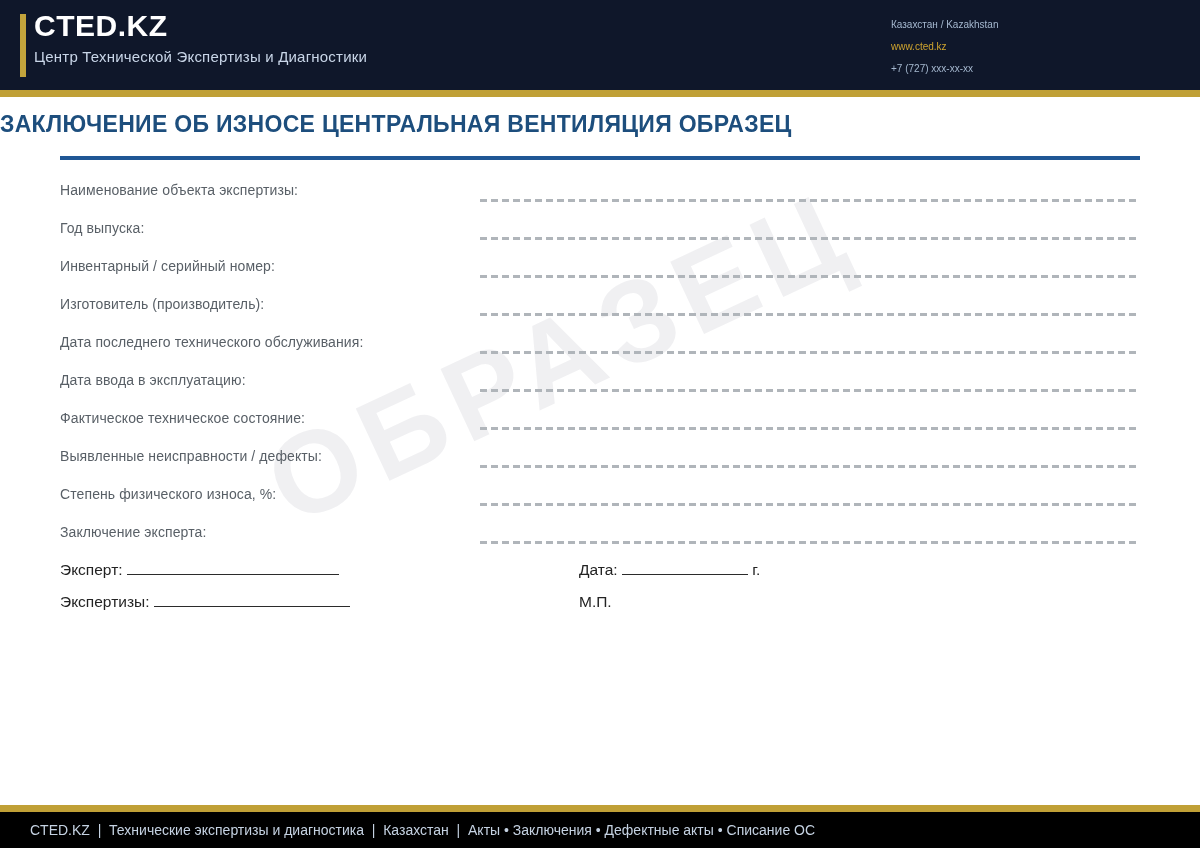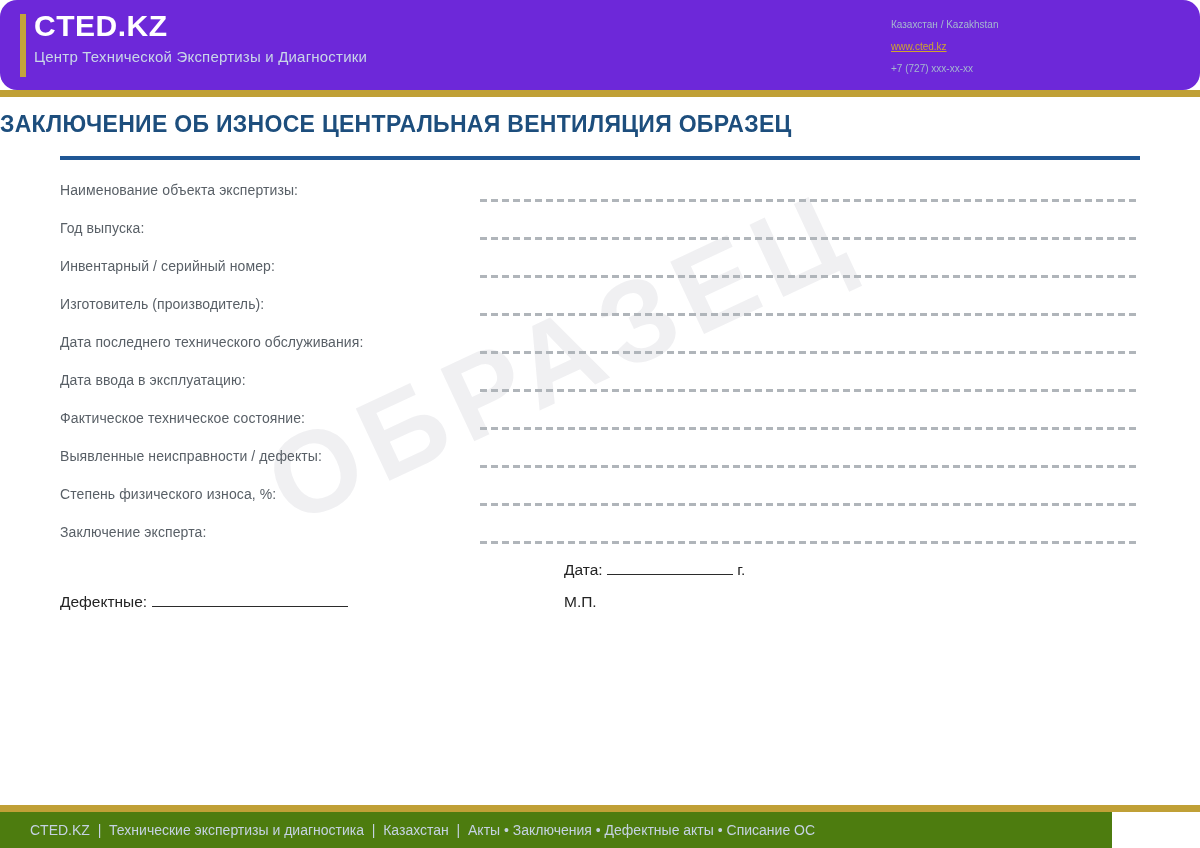--- a/index.html
+++ b/index.html
@@ -1,28 +1,28 @@
 <!DOCTYPE html>
 <html><head>
 <meta charset="utf-8">
 <style>
   html,body { margin:0; padding:0; background:#fff; }
   .page {
     position:relative; width:1200px; height:848px; background:#ffffff;
     overflow:hidden; font-family:"Liberation Sans","DejaVu Sans",sans-serif;
   }
   
-  .hdr { position:absolute; top:0; left:0; width:1200px; height:90px; background:#6d28d9; z-index:2;border-radius:17px; }
+  .hdr { position:absolute; top:0; left:0; width:1200px; height:90px; background:#0f172a; z-index:2; }
   .accent { position:absolute; left:20px; top:14px; width:6px; height:63px; background:#c3a43c; }
   .brand-block { position:absolute; left:34px; top:9px; }
   .brand { color:#ffffff; font-size:30px; font-weight:bold; letter-spacing:.5px; line-height:34px; }
   .tagline { color:#c9d6e8; font-size:15px; margin-top:5px; letter-spacing:.2px; }
   .contact-block { position:absolute; left:891px; top:14px; font-size:10px; line-height:22px; }
   .country,.phone { color:#a5b8cf; }
-  .website { color:#cfa42e;text-decoration:underline; }
+  .website { color:#cfa42e; }
   .gold-band { position:absolute; left:0; width:1200px; height:7px; background:#c0a036; z-index:2; }
   .band-top { top:90px; }
   .band-bottom { top:805px; }
   
   .watermark {
     position:absolute; left:160px; top:290px; width:800px; text-align:center;
     font-size:116px; font-weight:bold; letter-spacing:10px; white-space:nowrap;
     color:rgba(45,45,65,0.07); transform:rotate(-25deg); z-index:0;
   }
   
@@ -36,25 +36,25 @@
   .frow { position:relative; height:38px; }
   .flabel { position:absolute; left:0; top:0; font-size:14px; color:#585f66; letter-spacing:.1px; }
   .fline {
     position:absolute; left:420px; right:0; top:17px; height:2.5px;
     background:repeating-linear-gradient(to right,#b0b5ba 0,#b0b5ba 7px,transparent 7px,transparent 11px);
   }
   
   .sig { position:absolute; left:60px; top:561px; width:1080px; font-size:15.5px; color:#232323; z-index:1; }
   .sig-row { position:relative; height:32px; }
   .sig-left { position:absolute; left:0; top:0; }
-  .sig-right { position:absolute; left:504px; top:0; }
+  .sig-right { position:absolute; left:519px; top:0; }
   .uline { display:inline-block; border-bottom:1.6px solid #2b2b2b; height:13px; }
   .w-expert { width:212px; } .w-position { width:196px; } .w-date { width:126px; }
   
-  .ftr { position:absolute; top:812px; left:0; width:1112px; height:36px; background:#4d7c0f; z-index:2; }
+  .ftr { position:absolute; top:812px; left:0; width:1200px; height:36px; background:#000000; z-index:2; }
   .footer-text { color:#c5d2e2; font-size:14px; line-height:36px; padding-left:30px; white-space:pre; }
 </style>
 </head>
 <body>
 
 <div class="page">
 
   <header class="hdr">
     <div class="accent"></div>
     <div class="brand-block">
@@ -113,29 +113,33 @@
       <span class="fline"></span>
     </div>
     <div class="frow">
       <span class="flabel">Заключение эксперта:</span>
       <span class="fline"></span>
     </div>
   </div>
 
   <div class="sig">
     <div class="sig-row">
+      <div class="sig-left">
+        <span>Эксперт:</span>
+        <span class="uline w-expert"></span>
+      </div>
       <div class="sig-right">
         <span>Дата:</span>
         <span class="uline w-date"></span>
         <span>г.</span>
       </div>
     </div>
     <div class="sig-row">
       <div class="sig-left">
-        <span>Дефектные:</span>
+        <span>Экспертизы:</span>
         <span class="uline w-position"></span>
       </div>
       <div class="sig-right">
         <span>М.П.</span>
       </div>
     </div>
   </div>
 
   <div class="gold-band band-bottom"></div>
 

